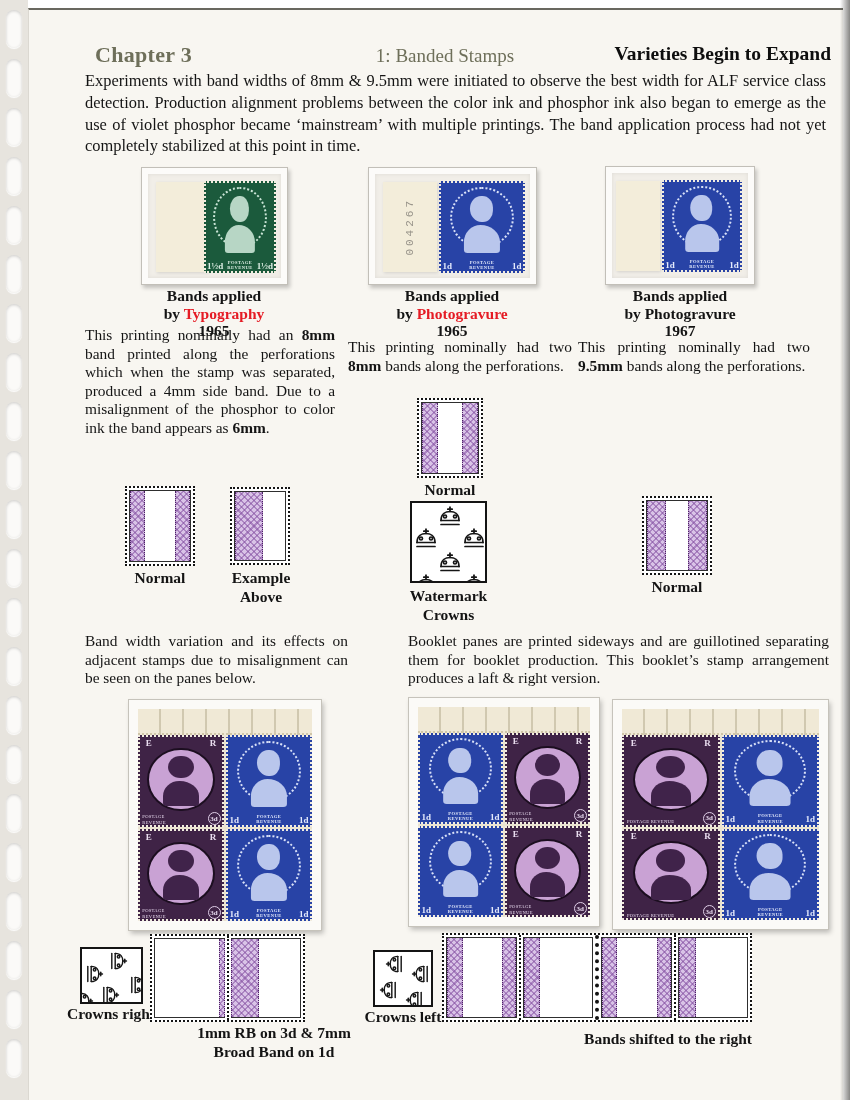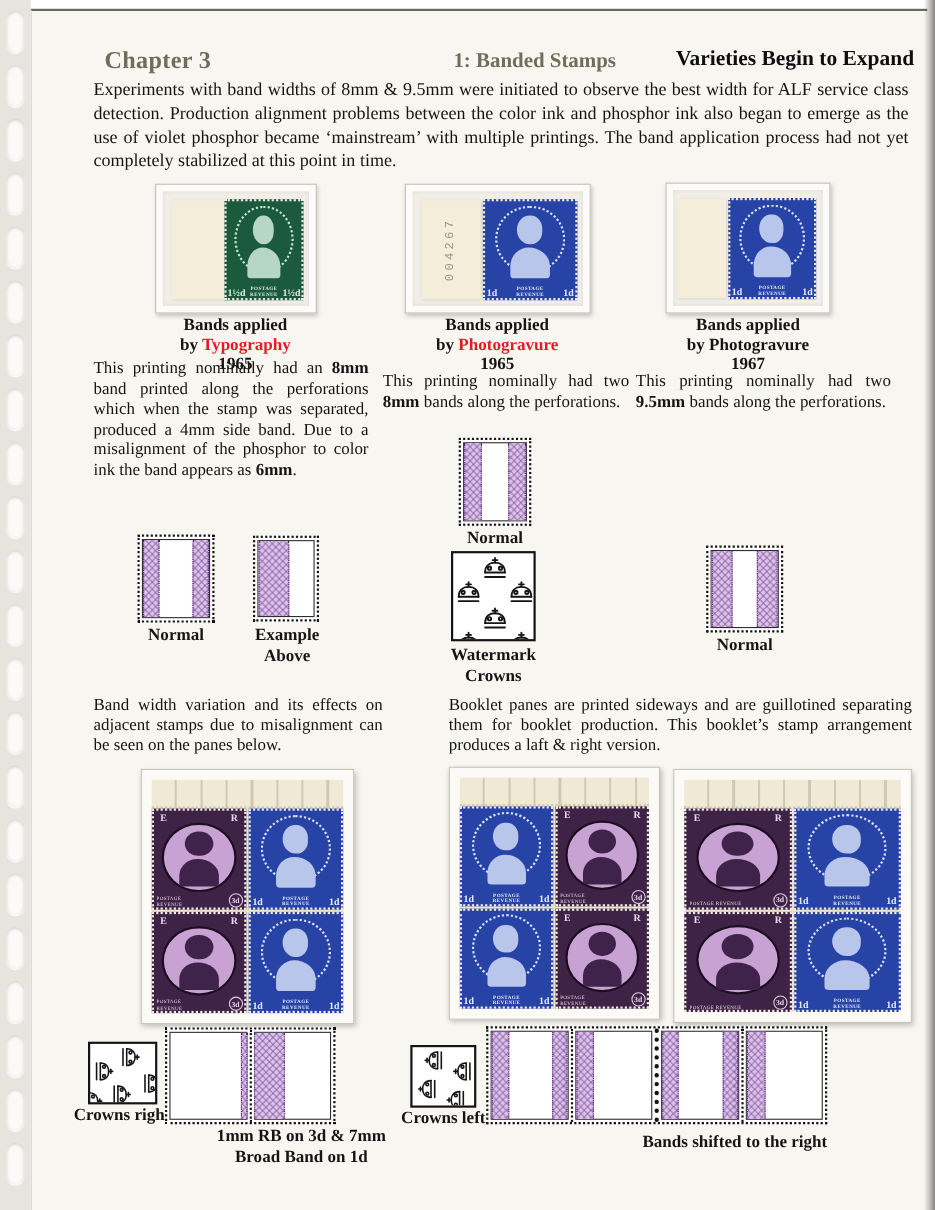--- a/index.html
+++ b/index.html
@@ -8,21 +8,21 @@
   
   .sheet{position:absolute;left:28px;top:8px;width:814px;height:1092px;background:#f8f6f1;
          border-top:2px solid #69685f;border-left:1px solid #dbd8d1;}
   .binder{position:absolute;left:0;top:0;width:28px;height:1100px;background:#e7e4de;}
   .hole{position:absolute;left:6px;width:16px;height:38px;border-radius:8px;background:#fbfaf8;
         box-shadow:inset 0 1px 3px rgba(0,0,0,.18),0 1px 1px rgba(255,255,255,.9);}
   .scan-edge{position:absolute;right:0;top:0;width:10px;height:1100px;
         background:linear-gradient(to right,rgba(90,89,85,0),rgba(70,69,66,.65));}
   
   .chap{position:absolute;font-size:22px;font-weight:bold;color:#6e6f5a;letter-spacing:.3px;}
-  .sect{position:absolute;font-size:19px;font-weight:bold;color:#6e6f5a;text-align:right;}
+  .sect{position:absolute;font-size:19px;font-weight:normal;color:#6e6f5a;text-align:center;}
   .ptitle{position:absolute;font-size:19.5px;font-weight:bold;color:#0e0e0e;text-align:right;}
   .para{position:absolute;text-align:justify;font-size:15.4px;line-height:18.6px;}
   .intro{font-size:16.4px;line-height:21.8px;}
   .para p{margin:0 0 18px 0;}
   .lab{position:absolute;text-align:center;font-weight:bold;font-size:15.5px;line-height:1.22;color:#141414;}
   .scap{position:absolute;text-align:center;font-weight:bold;font-size:15.5px;line-height:17.5px;}
   
   .mount{position:absolute;background:#fcfbf9;border:1px solid #c2bfb8;box-shadow:1.5px 2.5px 4px rgba(0,0,0,.22);}
   .ph2{position:absolute;inset:6px;background:#f1eee8;box-shadow:inset 0 0 4px rgba(0,0,0,.08);}
   .selv1{position:absolute;background:#f3edda;box-shadow:1px 1px 3px rgba(0,0,0,.12);display:flex;}

